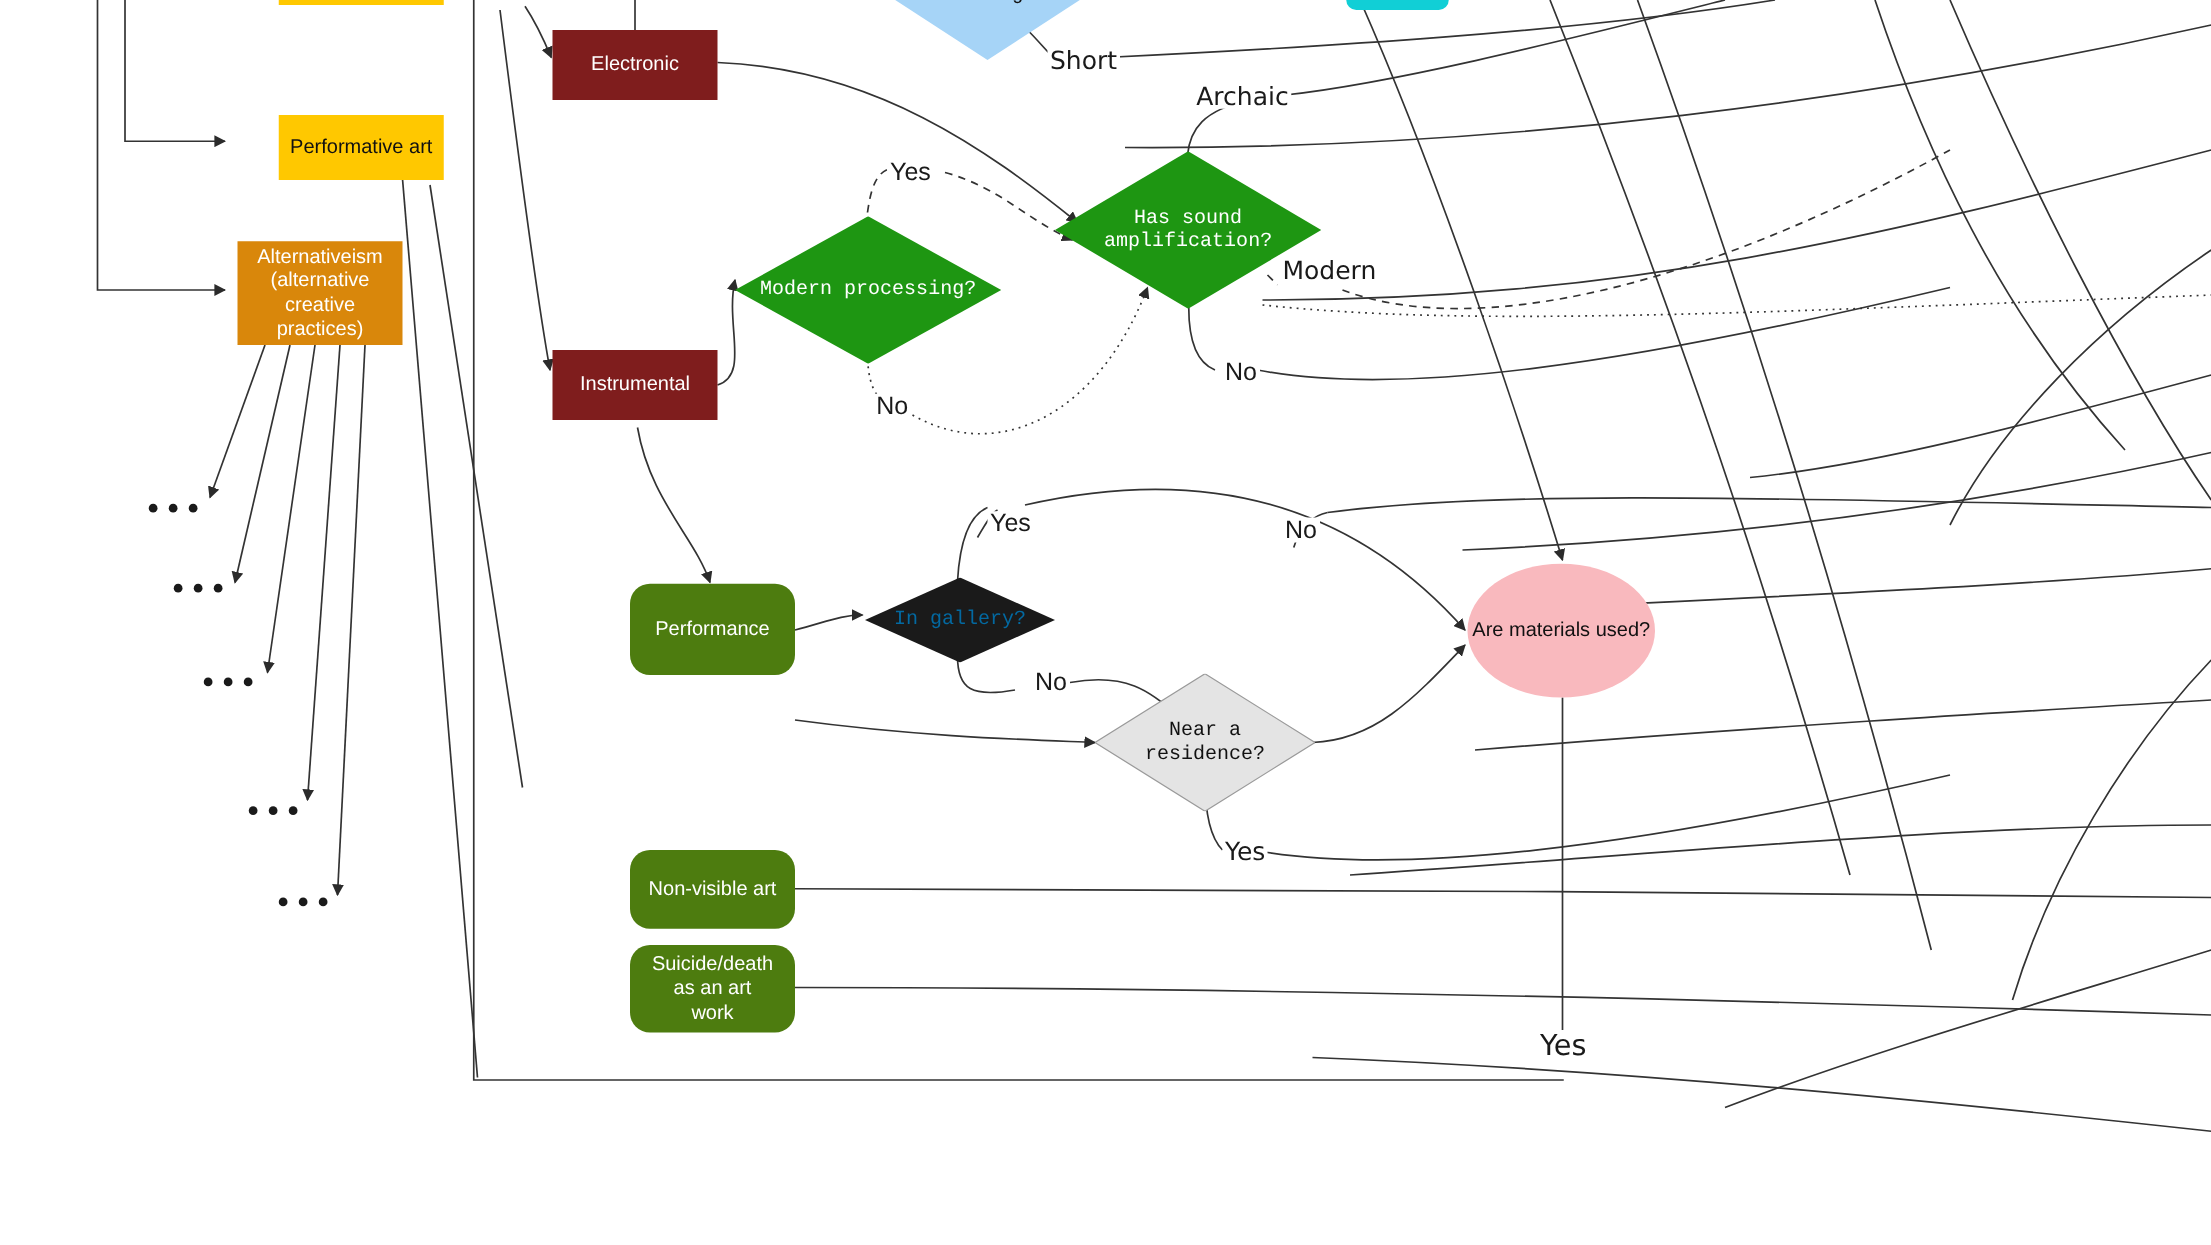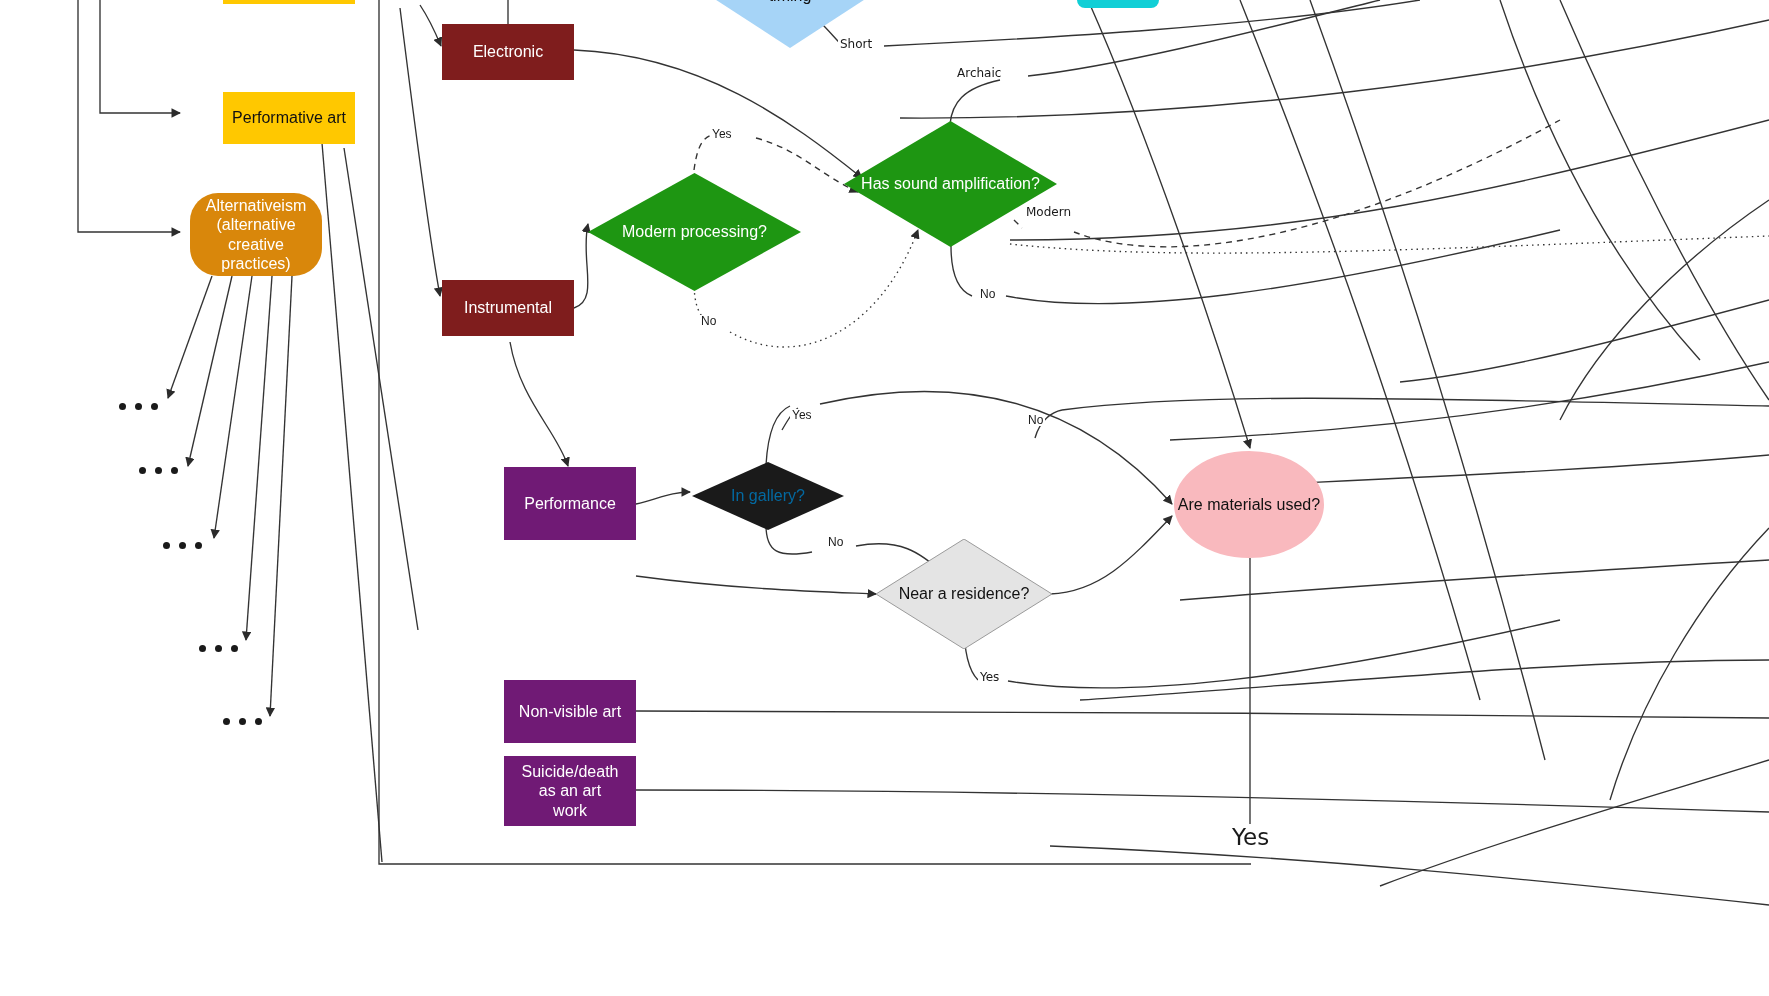--- a/index.html
+++ b/index.html
@@ -21,26 +21,27 @@
     justify-content:center;
     text-align:center;
     line-height:1.2;
   }
   .rect{
     font-size:16px;
   }
   .rect.yellow{background:#FFC800;color:#111111;margin-left:33px;}
   .rect.orange{background:#D9870B;color:#ffffff;}
   .rect.green{background:#7f1d1d;color:#ffffff;}
-  .rect.blue{background:#701a75;color:#ffffff;}
+  .rect.blue{background:#4d7c0f;color:#ffffff;border-radius:16px;}
   .rect.cyan{background:#11CFD6;color:#ffffff;border-radius:8px;}
 
   .diamond{
     font-size:16px;
     color:#ffffff;
+    font-family:Liberation Mono, monospace;
   }
   .diamond .dshape{
     position:absolute;
     left:0;top:0;width:100%;height:100%;
   }
   .diamond .dlabel{
     position:relative;
     z-index:2;
     padding:0 8px;
   }
@@ -49,21 +50,21 @@
 
   .ellipse{
     background:#F9B9BE;
     border-radius:50%;
     color:#111111;
     font-size:16px;
   }
 
   .edgelabel{
     position:absolute;
-    font-size:12px;
+    font-size:20px;
     color:#1a1a1a;
     background:#ffffff;
     padding:0 2px;
     white-space:nowrap;
     line-height:1;
   }
   .edgelabel.serif{font-family:"DejaVu Sans", sans-serif;}
   .bigyes{font-size:23px;}
 
   .dots{
@@ -184,21 +185,21 @@
       <path d="M1769,760 C1640,800 1500,840 1380,886"></path>
       <path d="M1769,528 C1700,600 1640,700 1610,800"></path>
 
     </g>
   </svg>
 
   <div class="node rect yellow" style="left:190px;top:-18px;width:132px;height:22px;"></div>
 
   <div class="node rect yellow" style="left:190px;top:92px;width:132px;height:52px;">Performative art</div>
 
-  <div class="node rect orange" style="left:190px;top:193px;width:132px;height:83px;padding:0 6px;border-radius:28px;">Alternativeism (alternative creative practices)</div>
+  <div class="node rect orange" style="left:190px;top:193px;width:132px;height:83px;padding:0 6px;">Alternativeism (alternative creative practices)</div>
 
   <div class="node rect green" style="left:442px;top:24px;width:132px;height:56px;">Electronic</div>
 
   <div class="node rect green" style="left:442px;top:280px;width:132px;height:56px;">Instrumental</div>
 
   <div class="node diamond" style="left:710px;top:-56px;width:160px;height:104px;">
     <svg class="dshape" viewBox="0 0 160 104" preserveAspectRatio="none">
       <polygon points="80,0 160,52 80,104 0,52" fill="#A6D4F7"></polygon>
     </svg>
     <span class="dlabel" style="color:#111111;">timing</span>

